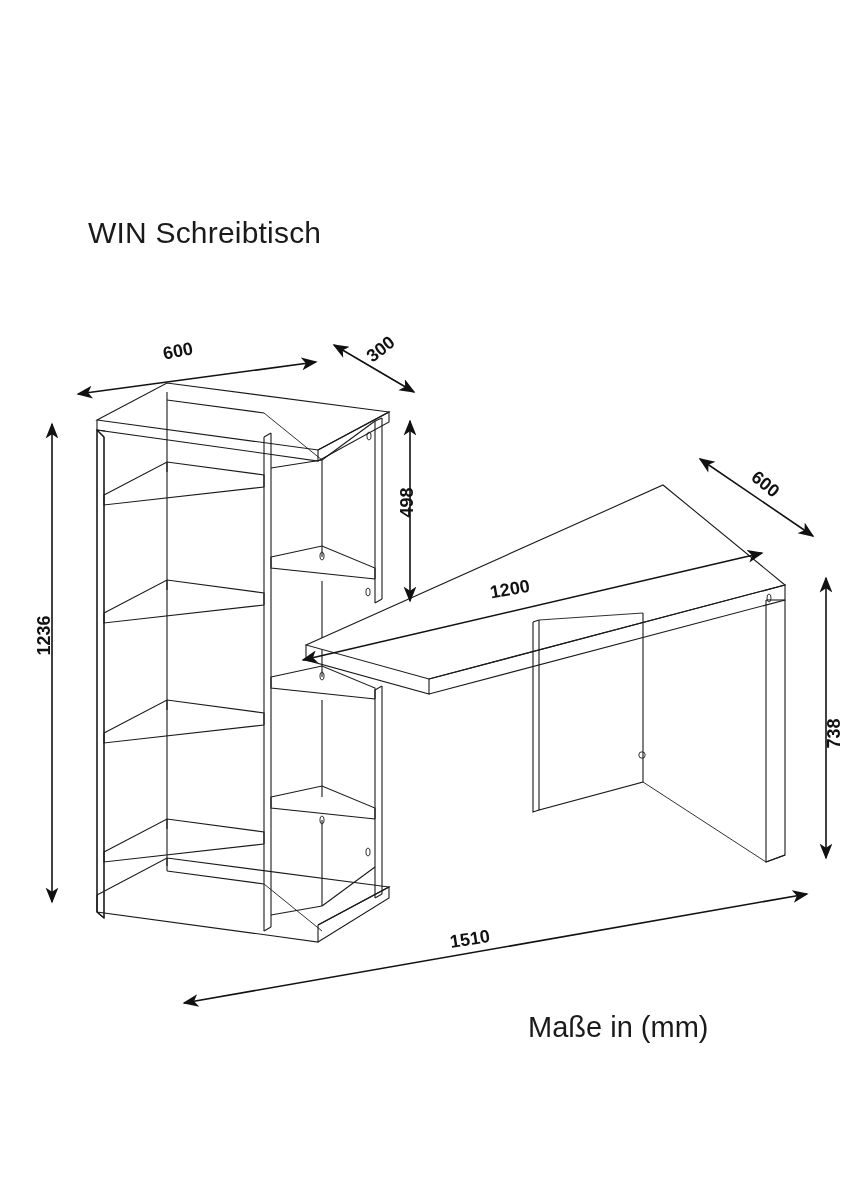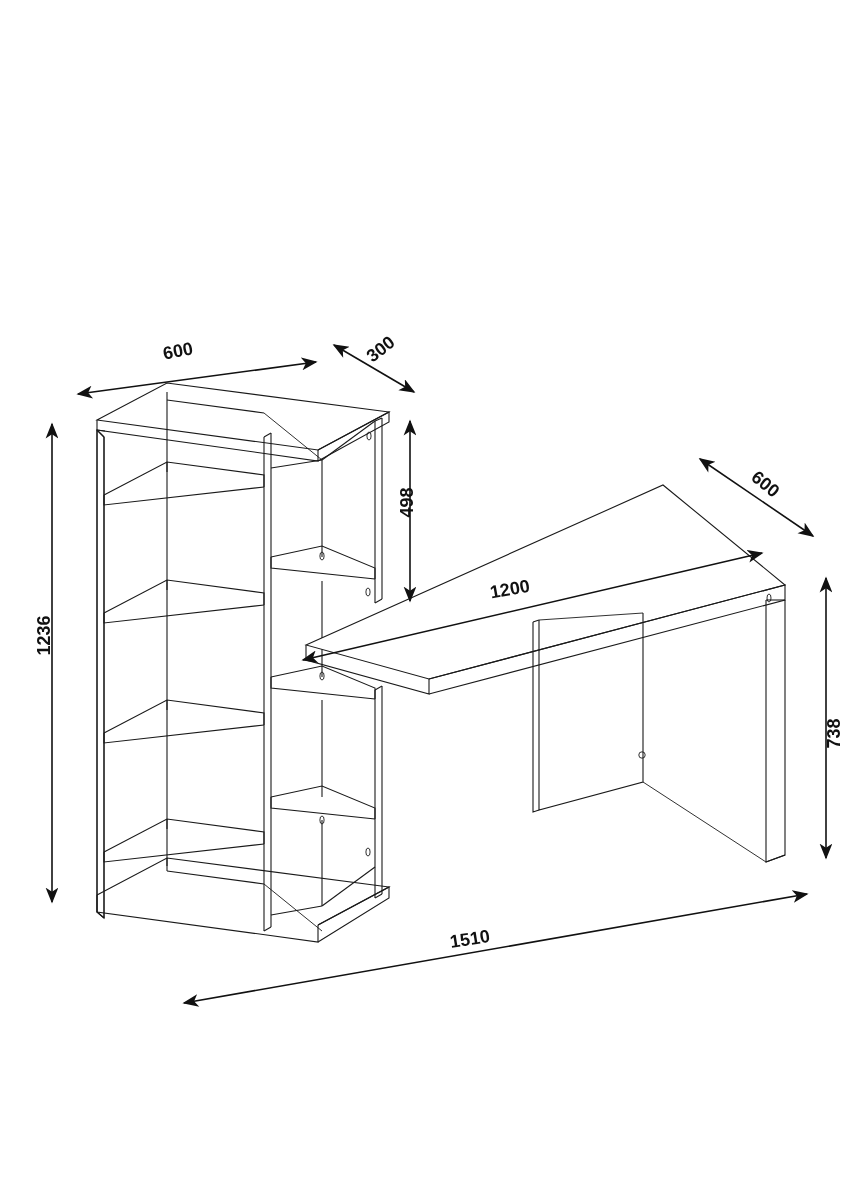--- a/index.html
+++ b/index.html
@@ -255,31 +255,33 @@
         <line x1="826" y1="578" x2="826" y2="858" marker-start="url(#arrHeadStart)" marker-end="url(#arrHeadEnd)"></line>
       </g>
 
       <g stroke="#111111" stroke-width="1.6">
         <line x1="184" y1="1003" x2="807" y2="894" marker-start="url(#arrHeadStart)" marker-end="url(#arrHeadEnd)"></line>
       </g>
 
     </g>
   </svg>
 
+  <div class="title-text">WIN Schreibtisch</div>
 
   <div class="dim-label" style="left:163px; top:341px; transform:rotate(-11deg);">600</div>
 
   <div class="dim-label" style="left:366px; top:339px; transform:rotate(-38deg);">300</div>
 
   <div class="dim-label" style="left:392px; top:492px; transform:rotate(-90deg);">498</div>
 
   <div class="dim-label" style="left:24px; top:625px; transform:rotate(-90deg);">1236</div>
 
   <div class="dim-label" style="left:490px; top:579px; transform:rotate(-10deg);">1200</div>
 
   <div class="dim-label" style="left:750px; top:474px; transform:rotate(39deg);">600</div>
 
   <div class="dim-label" style="left:819px; top:723px; transform:rotate(-90deg);">738</div>
 
   <div class="dim-label" style="left:450px; top:929px; transform:rotate(-9deg);">1510</div>
 
+  <div class="units-text">Maße in (mm)</div>
 
 </div>
 
 </body></html>

